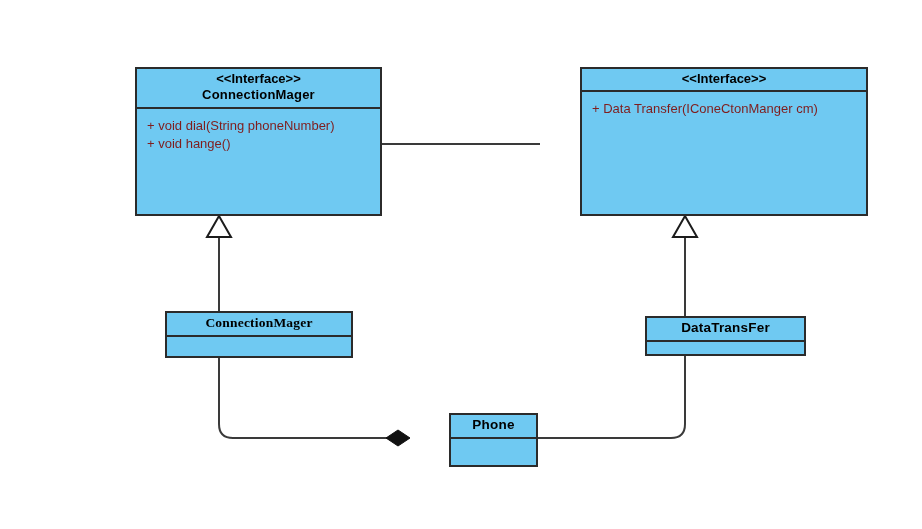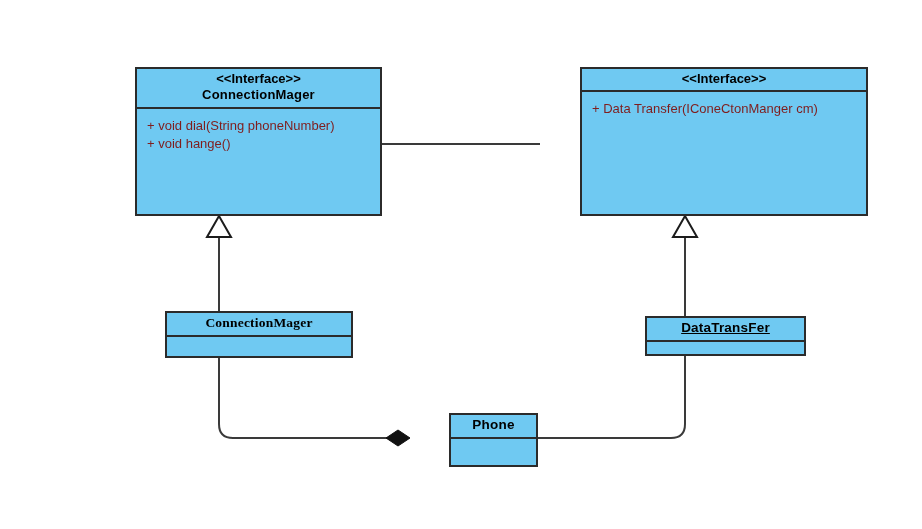--- a/index.html
+++ b/index.html
@@ -131,21 +131,21 @@
     </div>
   </div>
 
   <div class="uml-box" id="node-connectionmager" style="left:125px; top:311px; width:188px; height:47px;font-family:Liberation Serif, serif;">
     <div class="compartment-head class-head">
       <span>ConnectionMager</span>
     </div>
     <div class="compartment-body class-body"></div>
   </div>
 
-  <div class="uml-box" id="node-datatransfer" style="left:605px; top:316px; width:161px; height:40px;text-decoration:underline;">
+  <div class="uml-box" id="node-datatransfer" style="left:605px; top:316px; width:161px; height:40px;">
     <div class="compartment-head class-head">
       <span>DataTransFer</span>
     </div>
     <div class="compartment-body class-body"></div>
   </div>
 
   <div class="uml-box" id="node-phone" style="left:409px; top:413px; width:89px; height:54px;">
     <div class="compartment-head class-head">
       <span>Phone</span>
     </div>

